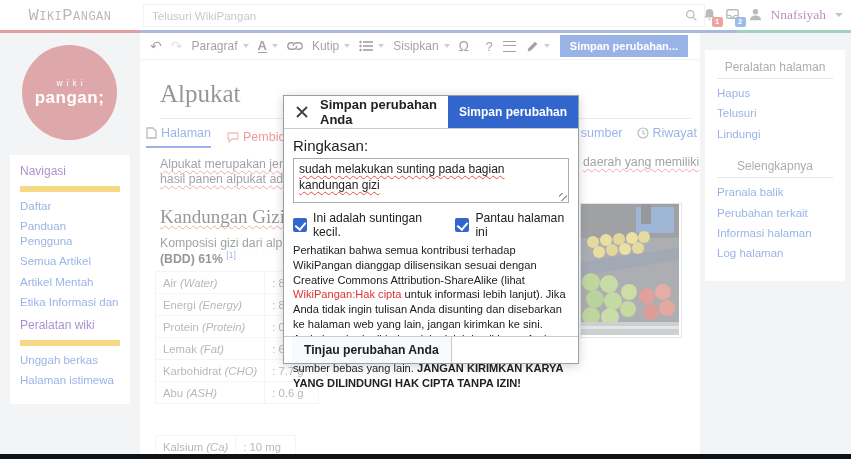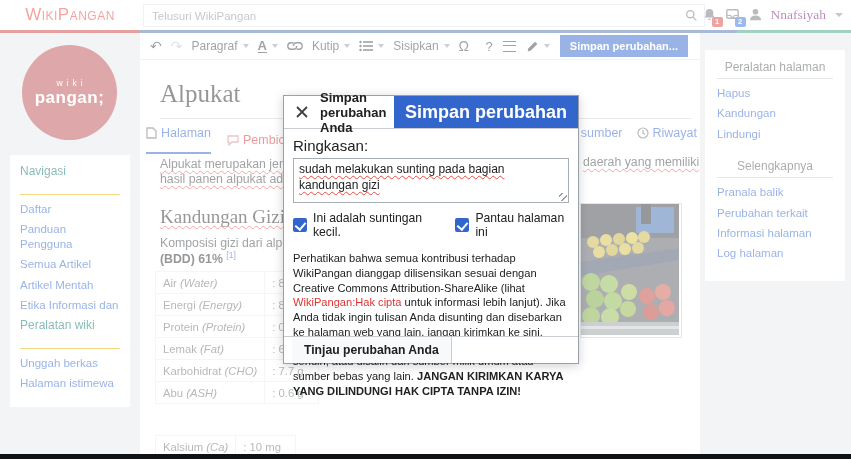--- a/index.html
+++ b/index.html
@@ -2,21 +2,21 @@
 <html><head>
 <meta charset="utf-8">
 <style>
   html,body{margin:0;padding:0;}
   .screen{position:relative;width:851px;height:459px;overflow:hidden;background:#e6e8ec;
           font-family:"Liberation Sans",sans-serif;color:#202122;}
 
   
   .top-header{position:absolute;left:0;top:0;width:851px;height:30px;background:#fff;z-index:2;}
   .brand{position:absolute;left:0;top:0;width:140px;height:30px;display:flex;align-items:center;justify-content:center;
-         font-family:Liberation Sans, sans-serif;font-variant:small-caps;font-size:17px;color:#ef4444;letter-spacing:.5px;}
+         font-family:Liberation Mono, monospace;font-variant:small-caps;font-size:17px;color:#737373;letter-spacing:.5px;}
   .search-box{position:absolute;left:143px;top:4px;width:560px;height:21px;border:1px solid #e3e5e8;background:#fff;
               display:flex;align-items:center;gap:44px;}
   .search-box input{flex:1;border:none;outline:none;font-size:11.5px;padding:0 8px;color:#54595d;background:transparent;font-family:"Liberation Sans",sans-serif;}
   .search-box input::placeholder{color:#8a9097;}
   .search-glyph{width:26px;display:flex;justify-content:center;color:#72777d;}
   .user-area{position:absolute;right:8px;top:0;height:30px;display:flex;align-items:center;gap:7px;}
   .icon-wrap{position:relative;width:16px;height:16px;color:#72777d;}
   .badge{position:absolute;right:-5px;bottom:-4px;min-width:9px;height:10px;padding:0 1px;border-radius:2px;
          font-size:7.5px;line-height:10px;color:#fff;text-align:center;font-weight:bold;}
   .badge.red{background:#dd4444;}
@@ -30,21 +30,21 @@
   .band .seg2{width:597px;}
   .band .seg3{width:114px;}
 
   
   .left-sidebar{position:absolute;left:0;top:33px;width:140px;height:426px;background:#e6e8ec;}
   .logo-circle{position:absolute;left:22px;top:12px;width:95px;height:95px;border-radius:50%;
                display:flex;flex-direction:column;align-items:center;justify-content:center;color:#fff;}
   .logo-top{font-size:8.5px;letter-spacing:4px;margin-left:4px;}
   .logo-main{font-size:17px;font-weight:bold;letter-spacing:.5px;}
   .side-card{position:absolute;left:10px;width:100px;background:#fff;padding:9px 10px 10px 10px;}
-  .side-card h3{margin:0 0 7px 0;font-size:12px;font-weight:normal;color:#0f766e;border-bottom:1px solid #eab308;padding-bottom:16px;}
+  .side-card h3{margin:0 0 7px 0;font-size:12px;font-weight:normal;color:#4c1d95;border-bottom:6px solid #eab308;padding-bottom:8px;}
   .side-link{display:block;font-size:11.5px;color:#3366cc;margin:0 0 6px 0;text-decoration:none;line-height:1.25;}
   .card-nav{top:122px;}
   .card-tools{top:276px;}
 
   
   .right-sidebar{position:absolute;left:705px;top:50px;width:116px;background:#fff;padding:10px 12px 14px 12px;}
   .right-sidebar h3{margin:0 0 7px 0;font-size:12px;font-weight:normal;color:#54595d;border-bottom:1px solid #c8ccd1;padding-bottom:4px;text-align:center;}
   .right-sidebar .gap{height:12px;}
 
   
@@ -62,21 +62,21 @@
   .hamburger::after{content:"";position:absolute;left:0;top:3px;width:13px;height:1.5px;background:#444;}
   .tb-save{background:#3366cc;color:#fff;font-weight:bold;font-size:11px;padding:5px 10px;margin-right:12px;white-space:nowrap;}
   .tb-help{font-size:13px;}
   .tb-omega{font-size:14px;}
 
   .article{position:absolute;left:0;top:27px;width:560px;height:399px;}
   .page-title{position:absolute;left:20px;top:20px;right:8px;font-family:"Liberation Serif","DejaVu Serif",serif;
               font-size:25px;color:#2a2d30;border-bottom:1px solid #d4d7db;padding-bottom:10px;}
   .tabs-left{position:absolute;left:6px;top:66px;display:flex;gap:16px;font-size:12.5px;}
   .tab{display:flex;align-items:center;gap:4px;color:#3366cc;}
-  .tab.active{border-bottom:2px solid #3366cc;padding-bottom:12px;}
+  .tab.active{border-bottom:2px solid #3366cc;padding-bottom:6px;}
   .tab.redlink{color:#dd3333;}
   .tabs-right{position:absolute;right:3px;top:66px;display:flex;gap:14px;font-size:12.5px;}
   .tab-icon{color:#72777d;display:flex;}
 
   .sp{text-decoration-line:underline;text-decoration-style:wavy;text-decoration-color:#e84b42;
       text-decoration-thickness:1px;text-underline-offset:2px;-webkit-text-decoration-skip-ink:none;text-decoration-skip-ink:none;}
   .body-text{font-size:12.3px;color:#3f4347;}
   .intro-l1{position:absolute;left:20px;top:97px;}
   .intro-l1c{position:absolute;left:443px;top:95px;}
   .intro-l2{position:absolute;left:20px;top:112px;}
@@ -98,31 +98,31 @@
 
   
   .dim{position:absolute;inset:0;background:rgba(255,255,255,.5);z-index:5;}
 
   
   .modal{position:absolute;left:283px;top:95px;width:296px;height:269px;background:#fff;border:1px solid #9aa0a8;
          box-sizing:border-box;box-shadow:0 2px 10px rgba(0,0,0,.18);z-index:10;}
   .m-header{display:flex;align-items:stretch;height:32px;border-bottom:1px solid #c8ccd1;}
   .m-close{width:36px;display:flex;align-items:center;justify-content:center;color:#3c4043;}
   .m-title{flex:1;display:flex;align-items:center;justify-content:center;font-weight:bold;font-size:13px;color:#202122;}
-  .m-save{background:#3366cc;color:#fff;font-weight:bold;font-size:18px;border:none;padding:0 11px;display:flex;align-items:center;font-family:"Liberation Sans",sans-serif;}
+  .m-save{background:#3366cc;color:#fff;font-weight:bold;font-size:12px;border:none;padding:0 11px;display:flex;align-items:center;font-family:"Liberation Sans",sans-serif;}
   .m-body{padding:6px 9px 0 9px;}
   .m-label{font-size:15px;margin:2px 0 4px 0;}
   .summary-box{border:1px solid #a7adb5;min-height:32px;padding:3px 5px 8px 5px;font-size:12px;position:relative;line-height:1.3;}
   .grip{position:absolute;right:1px;bottom:1px;width:8px;height:8px;
         background:repeating-linear-gradient(135deg,transparent 0 2px,#9aa0a6 2px 3px,transparent 3px 5px);}
   .cb-row{display:flex;gap:16px;margin-top:8px;align-items:center;font-size:12.2px;}
   .cb-item{display:flex;align-items:center;gap:6px;}
   .cb{width:14px;height:14px;background:#3366cc;border-radius:2px;position:relative;flex:0 0 auto;}
   .cb::after{content:"";position:absolute;left:3.5px;top:2px;width:5px;height:8px;border:solid #fff;border-width:0 2px 2px 0;transform:rotate(40deg);}
-  .license{margin-top:12px;font-size:11.1px;line-height:1.33;color:#202122;}
+  .license{margin-top:4px;font-size:11.1px;line-height:1.33;color:#202122;}
   .license p{margin:0;}
   .redlink-inline{color:#dd3333;}
   .m-footer{position:absolute;left:0;right:0;bottom:0;height:26px;border-top:1px solid #c8ccd1;display:flex;background:#fff;padding-left:8px;}
   .m-review{display:flex;align-items:center;padding:0 12px;font-weight:bold;font-size:12.2px;border-right:1px solid #c8ccd1;background:#f8f9fa;}
 
   .bottom-bar{position:absolute;left:0;right:0;bottom:0;height:5px;background:#101316;z-index:20;}
 </style>
 </head>
 <body>
 
@@ -189,21 +189,21 @@
     <div class="side-card card-tools">
       <h3>Peralatan wiki</h3>
       <a class="side-link">Unggah berkas</a>
       <a class="side-link">Halaman istimewa</a>
     </div>
   </div>
 
   <div class="right-sidebar">
     <h3>Peralatan halaman</h3>
     <a class="side-link">Hapus</a>
-    <a class="side-link">Kandungan</a>
+    <a class="side-link">Telusuri</a>
     <a class="side-link">Lindungi</a>
     <div class="gap"></div>
     <h3>Selengkapnya</h3>
     <a class="side-link">Pranala balik</a>
     <a class="side-link">Perubahan terkait</a>
     <a class="side-link">Informasi halaman</a>
     <a class="side-link">Log halaman</a>
   </div>
 
   <div class="main">

